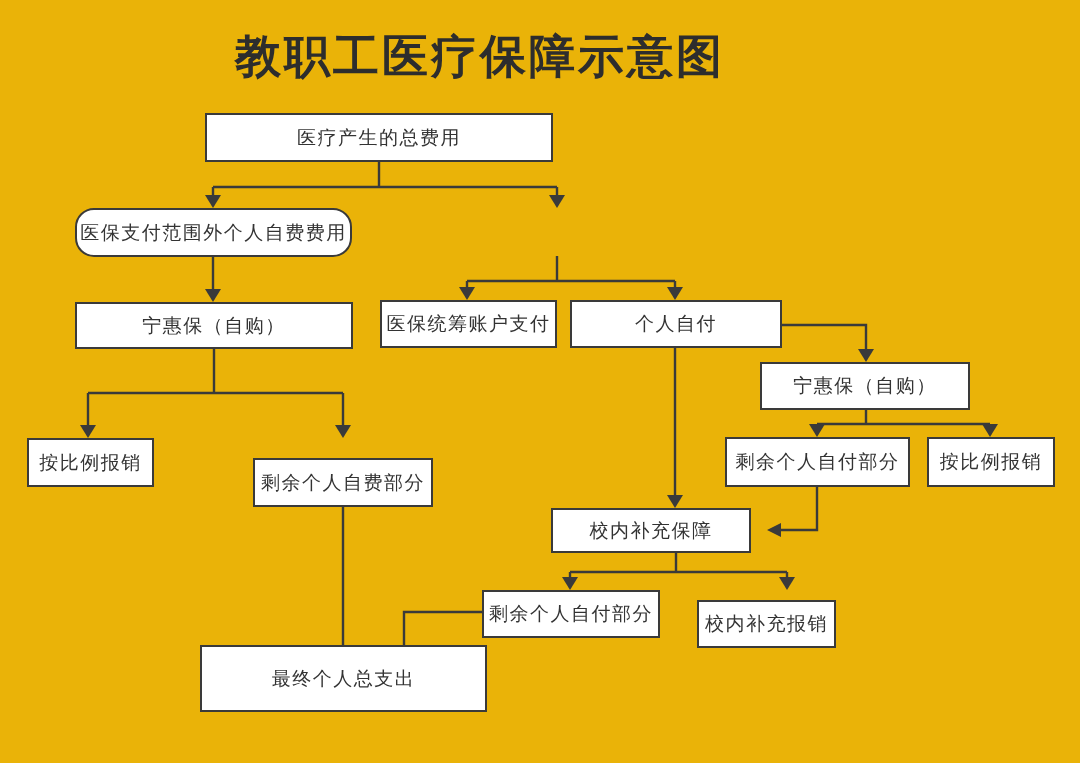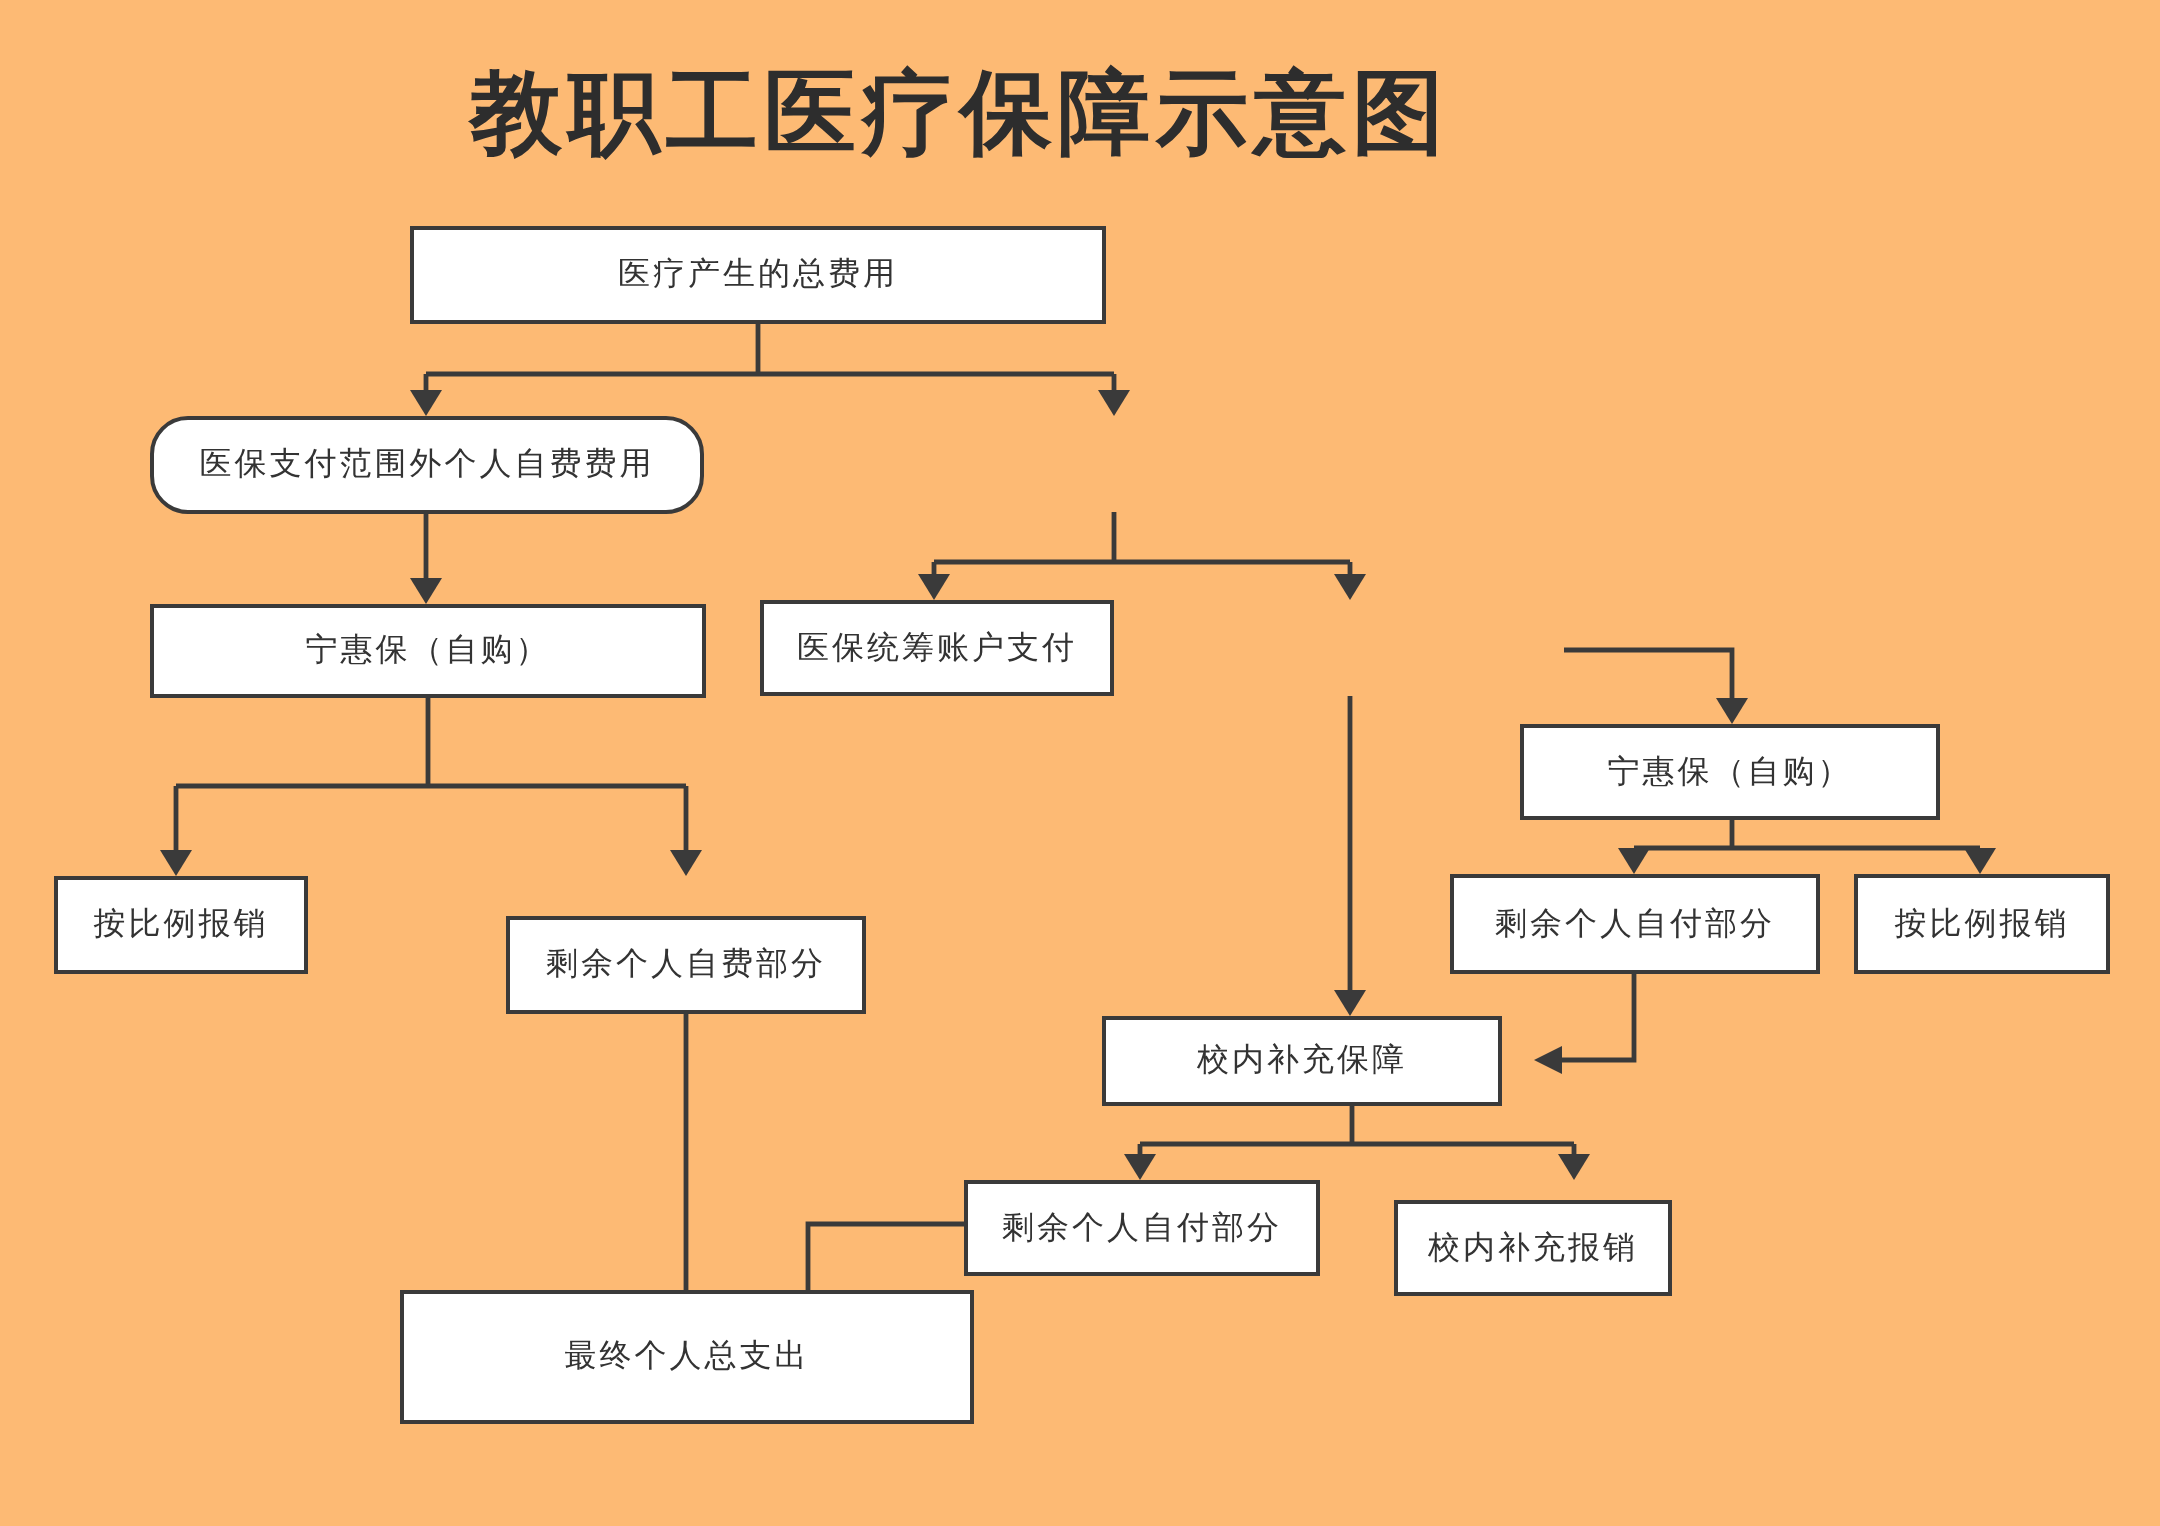--- a/index.html
+++ b/index.html
@@ -5,21 +5,21 @@
   html, body {
     margin: 0;
     padding: 0;
     background: #ffffff;
     font-family: "Liberation Sans", "DejaVu Sans", sans-serif;
   }
   .canvas {
     position: relative;
     width: 1080px;
     height: 763px;
-    background: #fdba74;
+    background: #eab308;
     overflow: hidden;
   }
   .title {
     position: absolute;
     top: 26px;
     left: 0;
     width: 960px;
     text-align: center;
     font-size: 46px;
     font-weight: 800;
@@ -28,21 +28,21 @@
     white-space: nowrap;
   }
   .node {
     position: absolute;
     box-sizing: border-box;
     border: 2.5px solid #3a3a3a;
     background: #ffffff;
     display: flex;
     align-items: center;
     justify-content: center;
-    font-size: 16px;
+    font-size: 19px;
     color: #333333;
     letter-spacing: 1.5px;
     white-space: nowrap;
     z-index: 2;
   }
   .connectors {
     position: absolute;
     top: 0;
     left: 0;
     z-index: 1;
@@ -118,20 +118,21 @@
 
   <div class="node" style="left:205px;top:113px;width:348px;height:49px;">医疗产生的总费用</div>
 
   <div class="node" style="left:75px;top:208px;width:277px;height:49px;border-radius:19px;">医保支付范围外个人自费费用</div>
 
 
   <div class="node" style="left:75px;top:302px;width:278px;height:47px;">宁惠保（自购）</div>
 
   <div class="node" style="left:380px;top:300px;width:177px;height:48px;">医保统筹账户支付</div>
 
+  <div class="node" style="left:570px;top:300px;width:212px;height:48px;">个人自付</div>
 
   <div class="node" style="left:760px;top:362px;width:210px;height:48px;">宁惠保（自购）</div>
 
   <div class="node" style="left:27px;top:438px;width:127px;height:49px;">按比例报销</div>
 
   <div class="node" style="left:253px;top:438px;width:180px;height:49px;margin-top:20px;">剩余个人自费部分</div>
 
   <div class="node" style="left:725px;top:437px;width:185px;height:50px;">剩余个人自付部分</div>
 
   <div class="node" style="left:927px;top:437px;width:128px;height:50px;">按比例报销</div>

